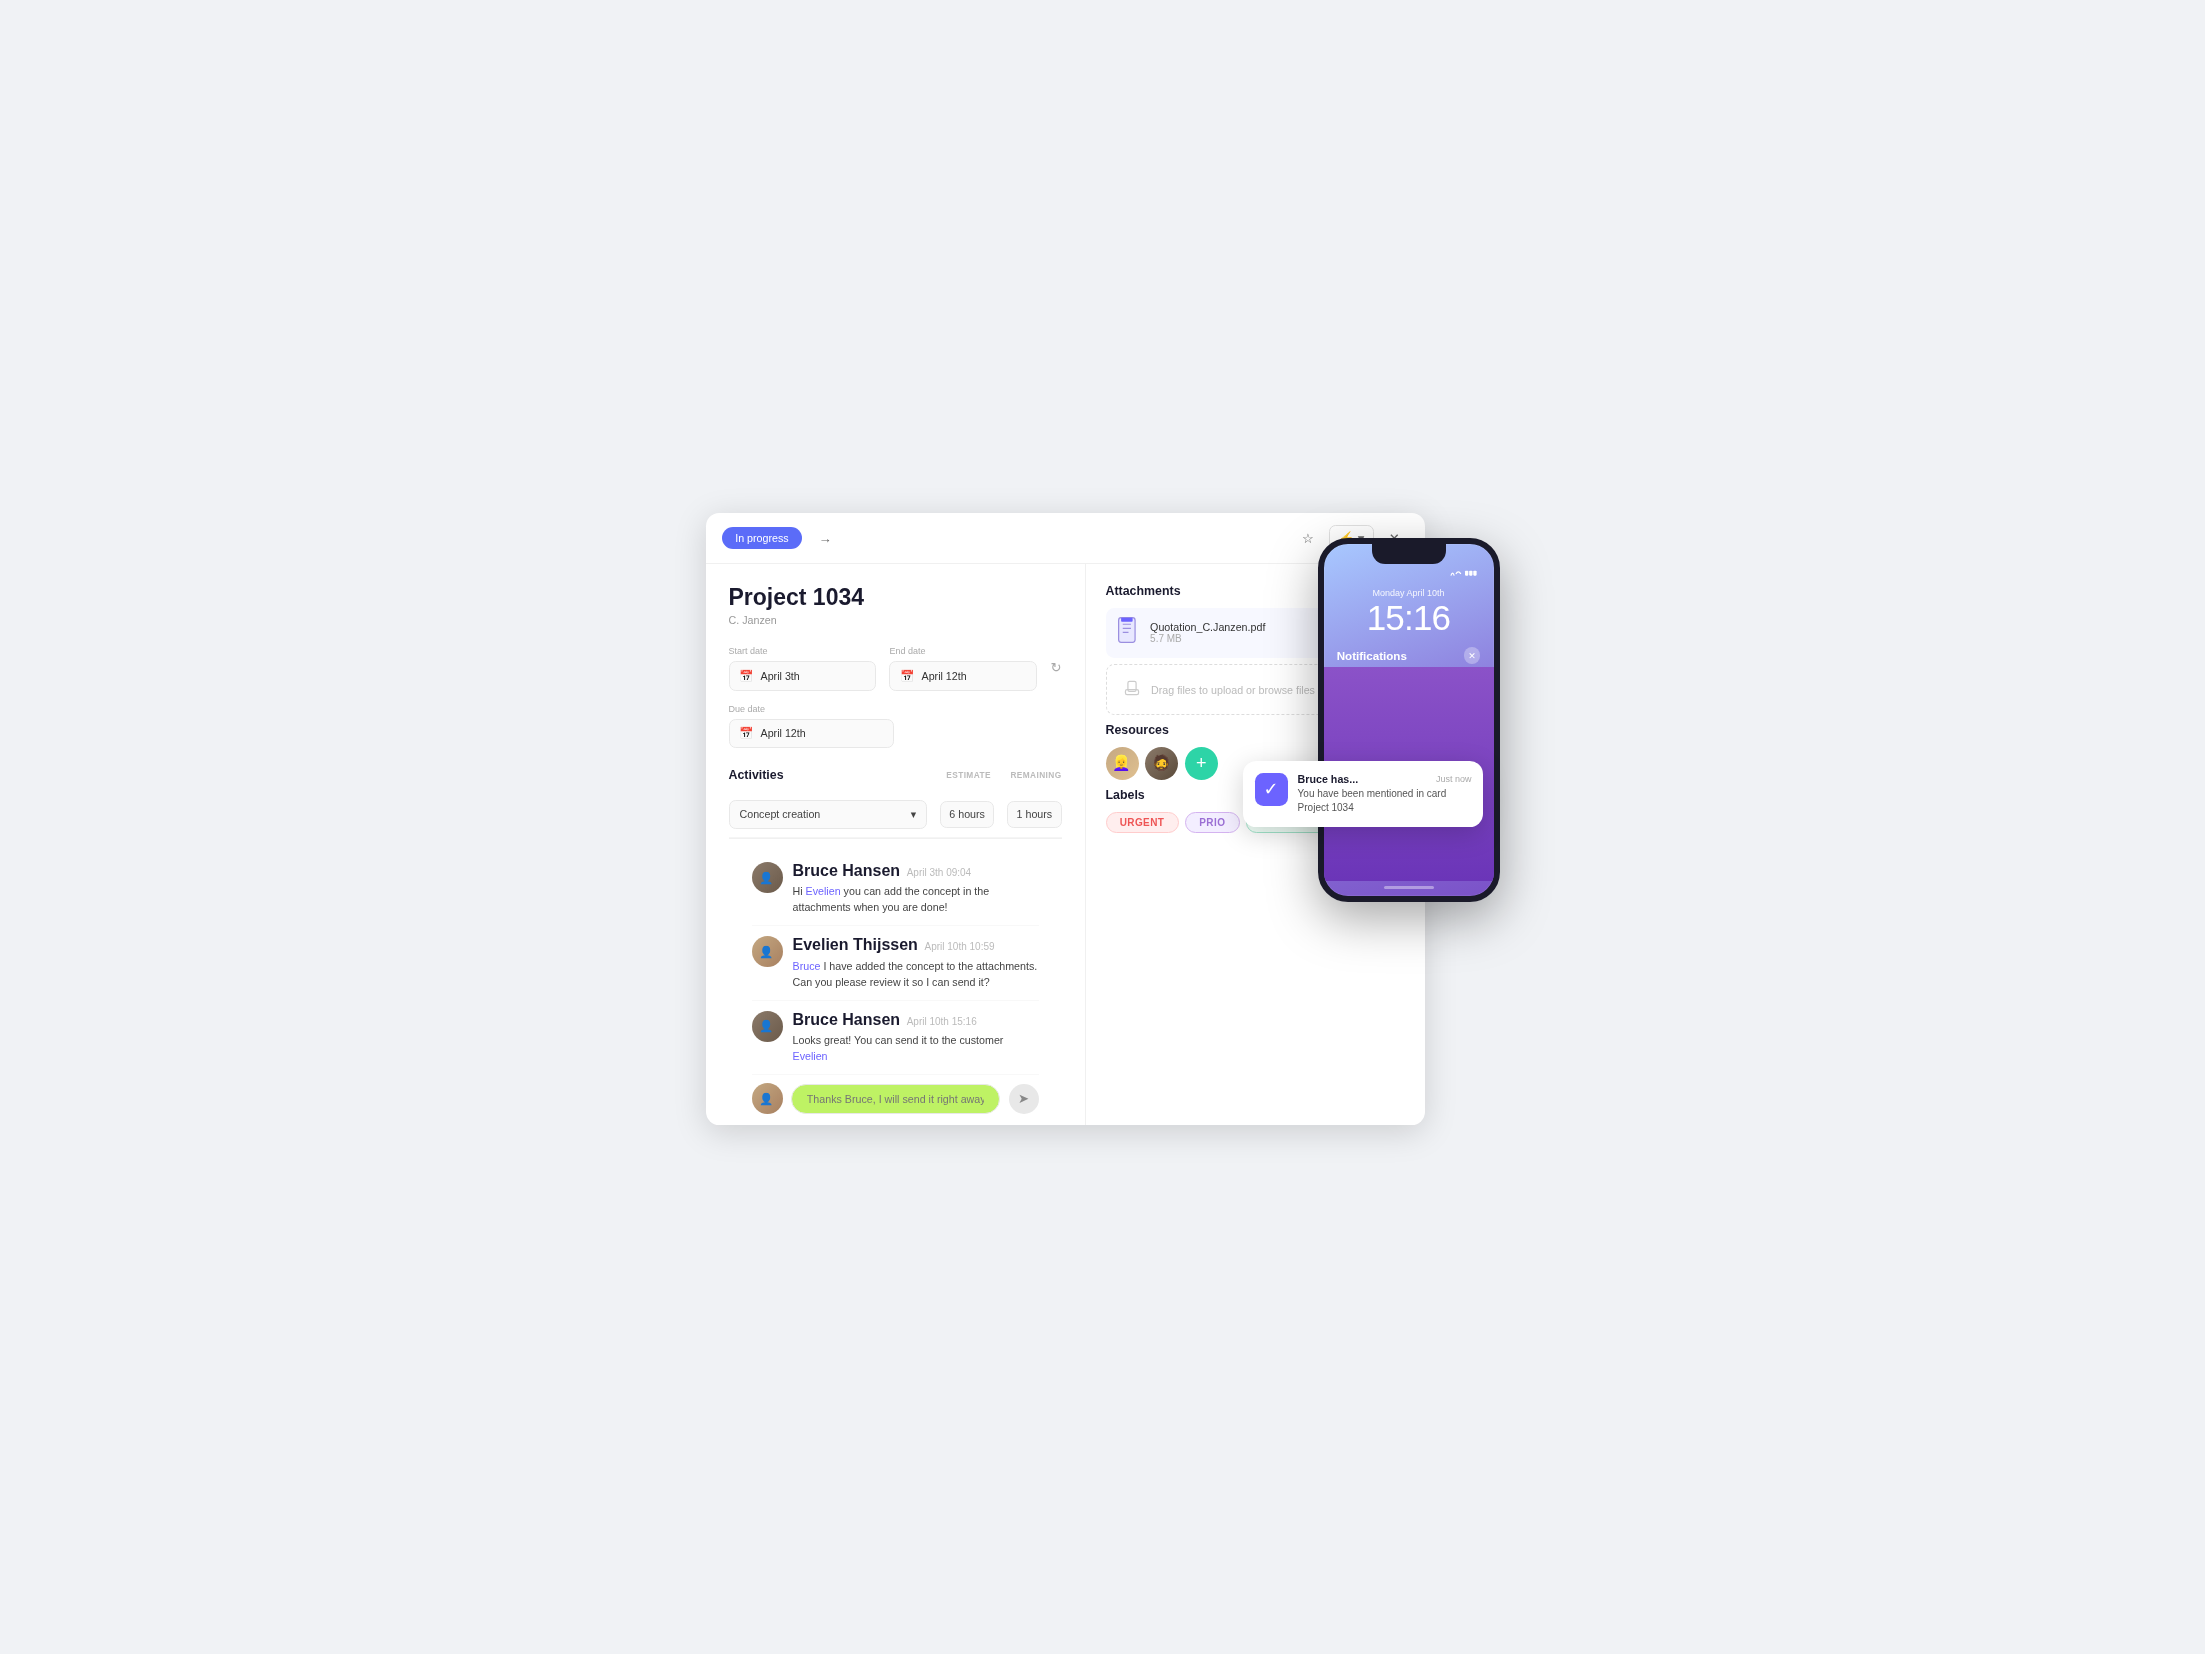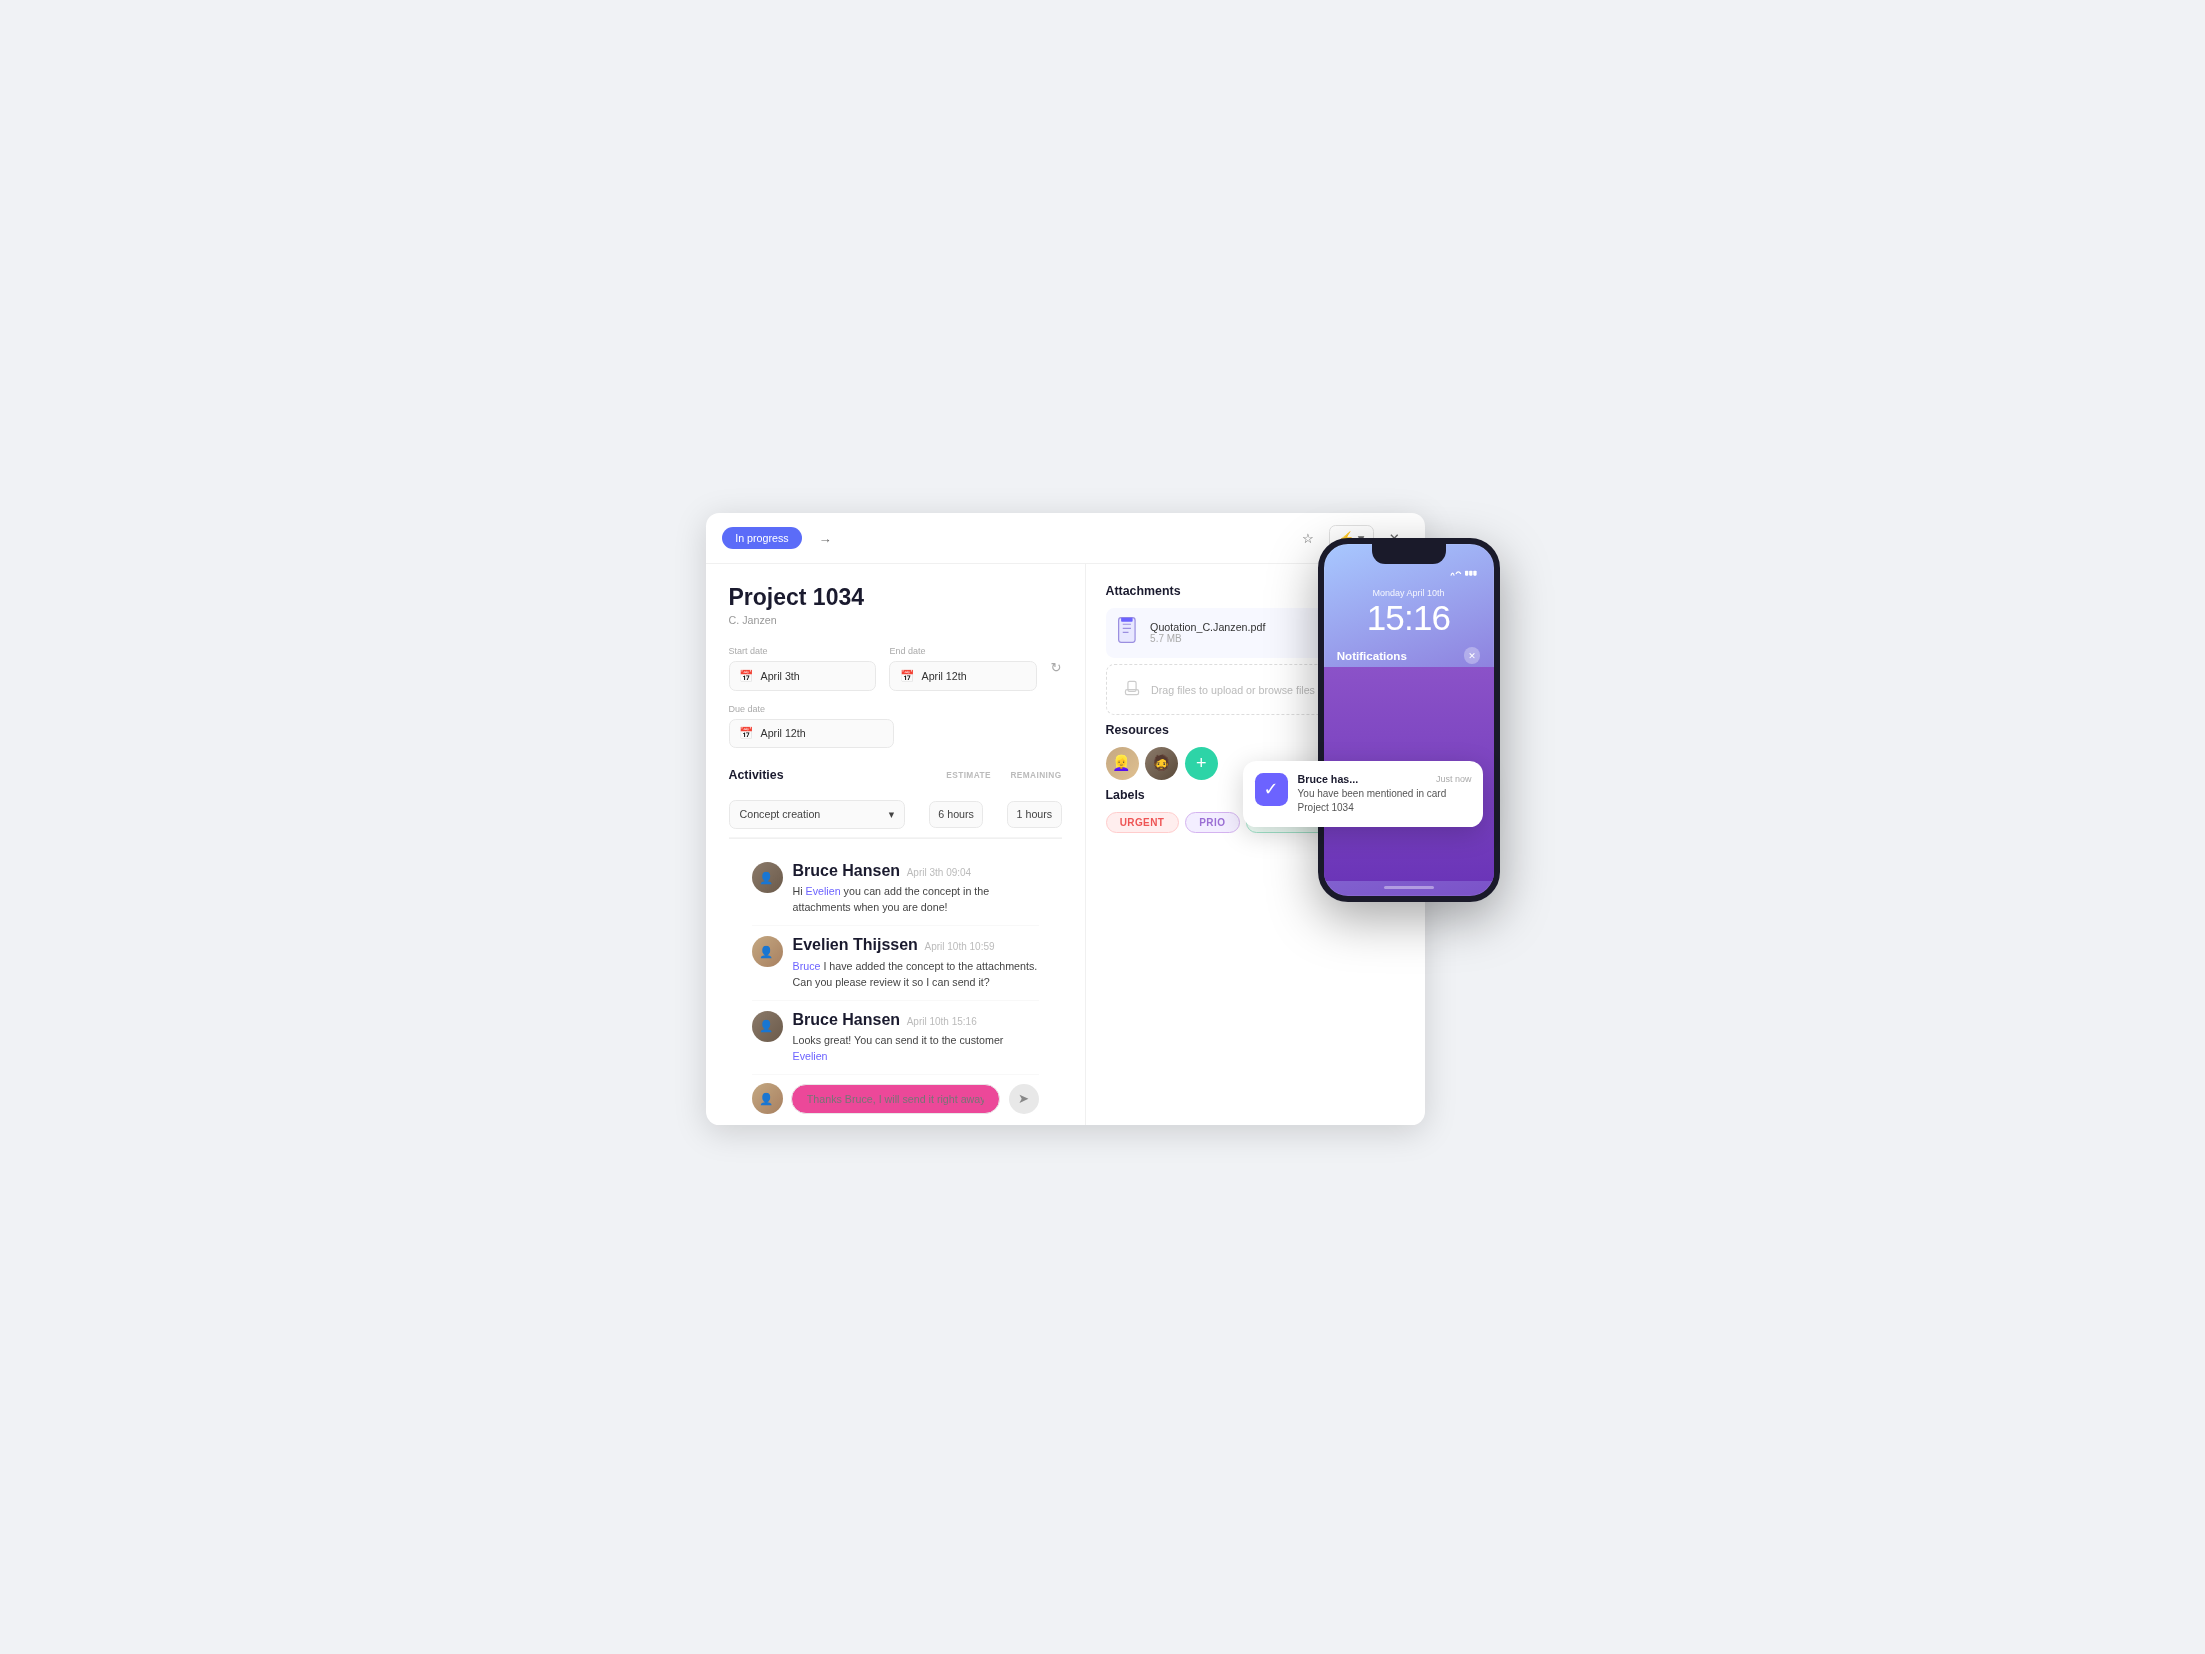--- a/index.html
+++ b/index.html
@@ -137,21 +137,21 @@
       display: flex;
       gap: 6.6px;
       font-size: 8.3px;
       color: #bbb;
       font-weight: 600;
       letter-spacing: 0.4px;
     }
     .activity-row {
       display: flex;
       align-items: center;
-      gap: 24px;
+      gap: 13px;
       padding: 8.3px 0;
       border-bottom: 0.8px solid #f5f5f5;
     }
     .activity-dropdown {
       flex: 1;
       display: flex;
       align-items: center;
       justify-content: space-between;
       border: 0.8px solid #e8e8e8;
       border-radius: 6.6px;
@@ -206,21 +206,21 @@
       padding: 8.3px 0 3.3px;
     }
     .comment-input {
       flex: 1;
       border: 0.8px solid #e8e8e8;
       border-radius: 20px;
       padding: 8.3px 15px;
       font-size: 10.7px;
       color: #333;
       outline: none;
-      background: #ec4899;
+      background: #bef264;
     }
     .send-btn {
       background: #e8e8e8;
       border: none;
       border-radius: 50%;
       width: 30px;
       height: 30px;
       cursor: pointer;
       display: flex;
       align-items: center;

